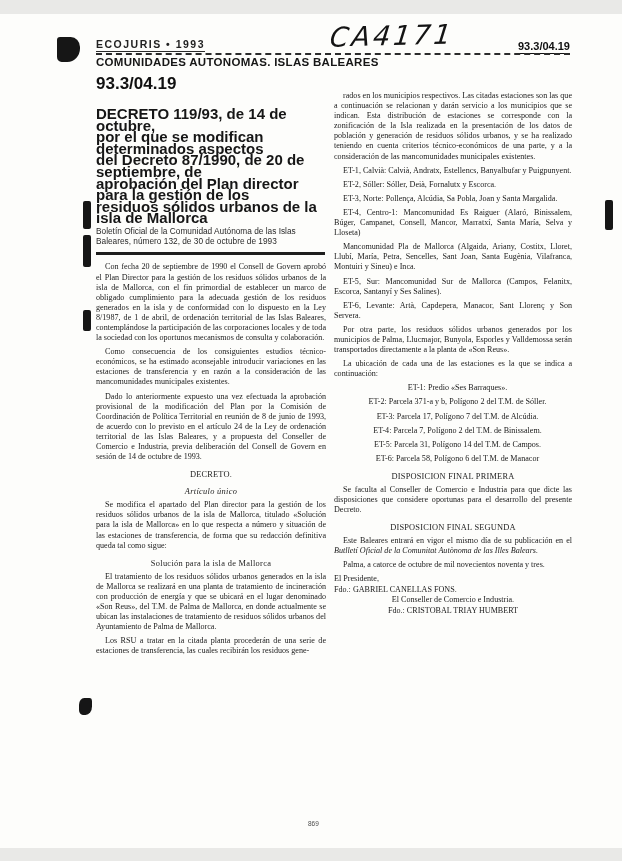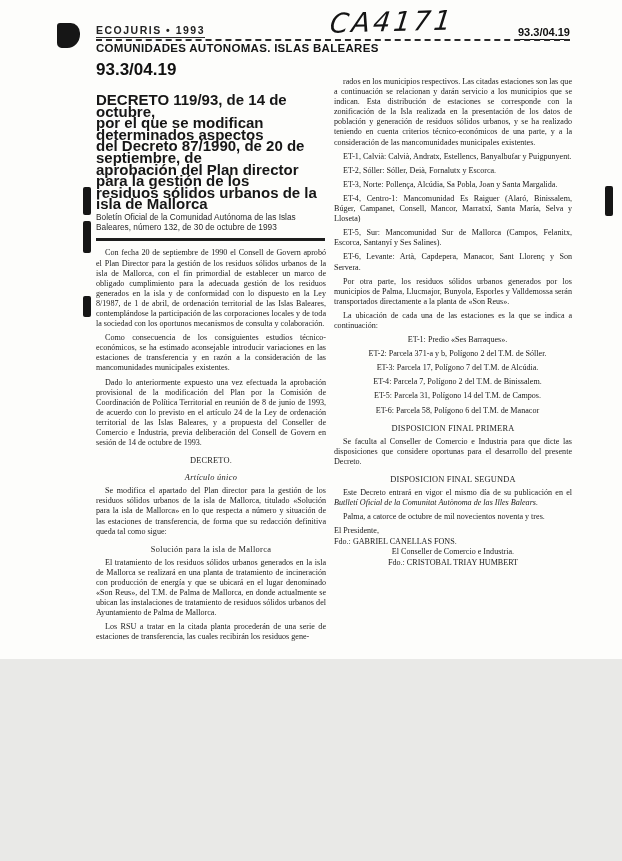--- a/index.html
+++ b/index.html
@@ -1,17 +1,17 @@
 <!DOCTYPE html>
 <html><head>
 <meta charset="utf-8">
 <style>
   html,body{margin:0;padding:0;background:#e9e9e7;}
   .page{
-    position:relative;width:622px;height:659px;margin:0 auto;
+    position:relative;width:622px;height:834px;margin:14px auto;
     background:#fdfdfb;overflow:hidden;
     font-family:"Liberation Serif", serif;color:#1b1b1b;
   }
   
   .journal-name{
     position:absolute;left:96px;top:24px;
     font-family:"Liberation Sans", sans-serif;font-size:10.5px;font-weight:bold;
     letter-spacing:1.5px;color:#222;border-bottom:1.5px solid #2a2a2a;padding-bottom:1px;
   }
   .handwritten{
@@ -122,38 +122,39 @@
     <p class="body">Los RSU a tratar en la citada planta procederán de una serie de estaciones de transferencia, las cuales recibirán los residuos gene-</p>
   </div>
 
   <div class="col-right">
     <p class="body">rados en los municipios respectivos. Las citadas estaciones son las que a continuación se relacionan y darán servicio a los municipios que se indican. Esta distribución de estaciones se corresponde con la zonificación de la Isla realizada en la presentación de los datos de población y generación de residuos sólidos urbanos, y se ha realizado teniendo en cuenta criterios técnico-económicos de una parte, y a la consideración de las mancomunidades municipales existentes.</p>
 
     <p class="body">ET-1, Calvià: Calvià, Andratx, Estellencs, Banyalbufar y Puigpunyent.</p>
     <p class="body">ET-2, Sóller: Sóller, Deià, Fornalutx y Escorca.</p>
     <p class="body">ET-3, Norte: Pollença, Alcúdia, Sa Pobla, Joan y Santa Margalida.</p>
     <p class="body">ET-4, Centro-1: Mancomunidad Es Raiguer (Alaró, Binissalem, Búger, Campanet, Consell, Mancor, Marratxí, Santa María, Selva y Lloseta)</p>
+    <p class="body">Mancomunidad Pla de Mallorca (Algaida, Ariany, Costitx, Lloret, Llubí, María, Petra, Sencelles, Sant Joan, Santa Eugènia, Vilafranca, Montuiri y Sineu) e Inca.</p>
     <p class="body">ET-5, Sur: Mancomunidad Sur de Mallorca (Campos, Felanitx, Escorca, Santanyí y Ses Salines).</p>
     <p class="body">ET-6, Levante: Artà, Capdepera, Manacor, Sant Llorenç y Son Servera.</p>
 
     <p class="body">Por otra parte, los residuos sólidos urbanos generados por los municipios de Palma, Llucmajor, Bunyola, Esporles y Valldemossa serán transportados directamente a la planta de «Son Reus».</p>
     <p class="body">La ubicación de cada una de las estaciones es la que se indica a continuación:</p>
 
     <p class="body no-just">ET-1: Predio «Ses Barraques».</p>
     <p class="body no-just">ET-2: Parcela 371-a y b, Polígono 2 del T.M. de Sóller.</p>
     <p class="body no-just">ET-3: Parcela 17, Polígono 7 del T.M. de Alcúdia.</p>
     <p class="body no-just">ET-4: Parcela 7, Polígono 2 del T.M. de Binissalem.</p>
     <p class="body no-just">ET-5: Parcela 31, Polígono 14 del T.M. de Campos.</p>
     <p class="body no-just">ET-6: Parcela 58, Polígono 6 del T.M. de Manacor</p>
 
     <div class="center-head caps">DISPOSICION FINAL PRIMERA</div>
     <p class="body">Se faculta al Conseller de Comercio e Industria para que dicte las disposiciones que considere oportunas para el desarrollo del presente Decreto.</p>
 
     <div class="center-head caps">DISPOSICION FINAL SEGUNDA</div>
-    <p class="body"><span>Este Decreto entrará en vigor el mismo día de su publicación en el </span><span class="it">Butlletí Oficial de la Comunitat Autònoma de las Illes Balears.</span></p>
+    <p class="body"><span>Este Baleares entrará en vigor el mismo día de su publicación en el </span><span class="it">Butlletí Oficial de la Comunitat Autònoma de las Illes Balears.</span></p>
 
     <p class="body">Palma, a catorce de octubre de mil novecientos noventa y tres.</p>
 
     <p class="sig-left">El Presidente,</p>
     <p class="sig-left">Fdo.: GABRIEL CANELLAS FONS.</p>
     <p class="sig-right">El Conseller de Comercio e Industria.</p>
     <p class="sig-right">Fdo.: CRISTOBAL TRIAY HUMBERT</p>
   </div>
 
   <div class="page-number">869</div>

